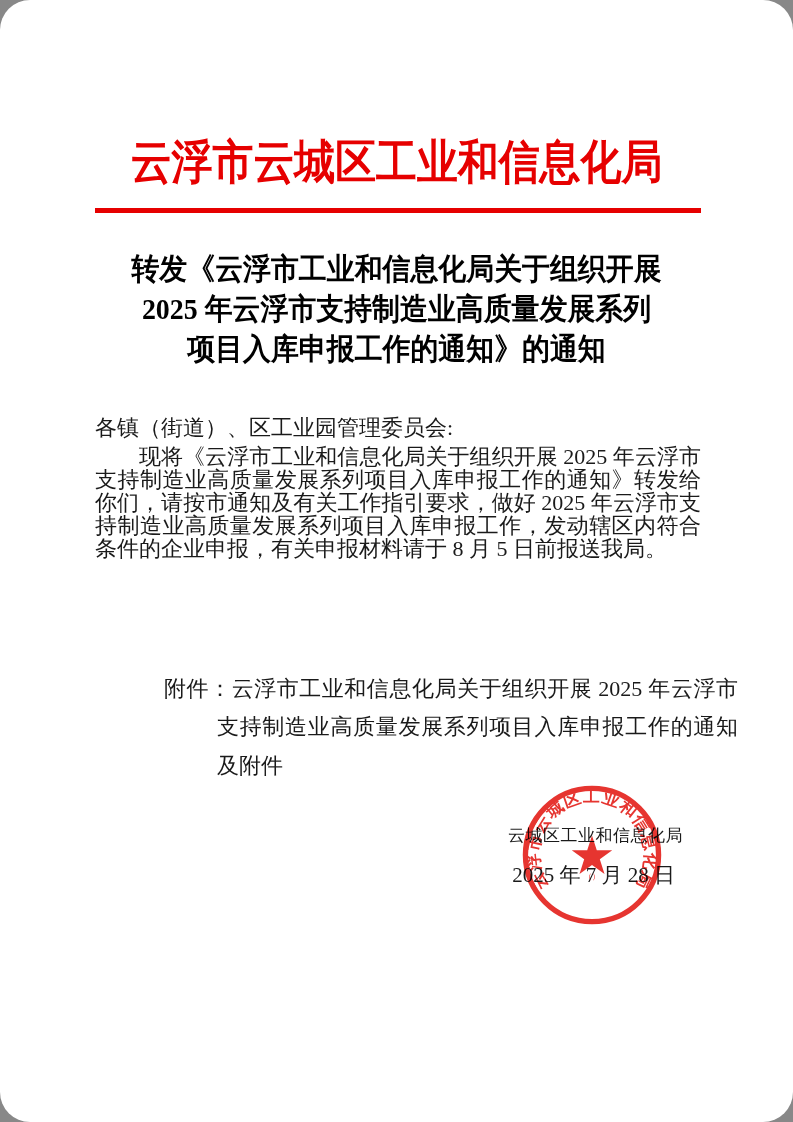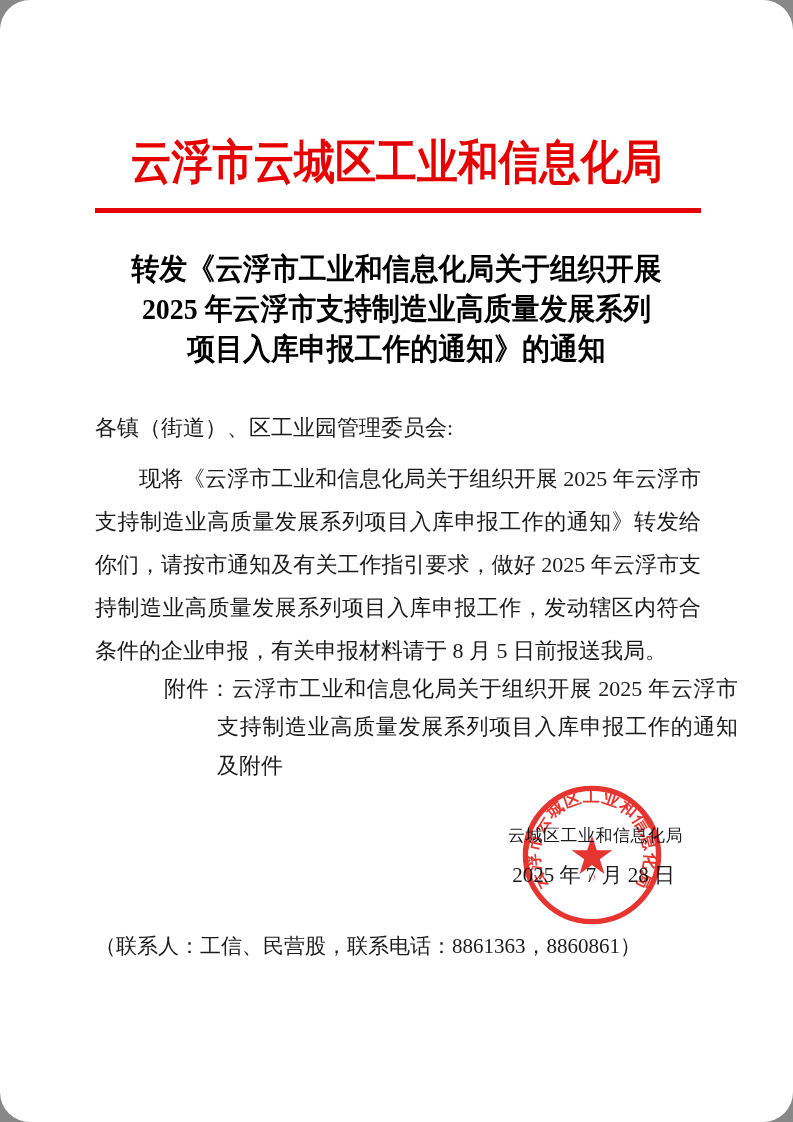--- a/index.html
+++ b/index.html
@@ -46,24 +46,23 @@
     transform-origin:50% 50%;
     color:#000;
   }
   
   .salutation{
     position:absolute;top:414px;left:95px;width:620px;
     font-size:22px;line-height:28px;
   }
   .body-paragraph{
     position:absolute;top:445px;left:95px;width:606px;
-    font-size:22px;line-height:43px;
+    font-size:22px;line-height:23px;
     text-align:justify;
     text-indent:44px;
-    margin-top:12px;
   }
   .attachment{
     position:absolute;top:670px;left:127px;width:574px;
     font-size:22px;line-height:38.4px;
     text-align:justify;
     padding-left:53px;text-indent:-53px;
     box-sizing:border-box;
     margin-left:37px;
   }
   .attachment .att-label{white-space:nowrap;}
@@ -124,15 +123,14 @@
       </defs>
       <circle cx="80" cy="80" r="75" fill="none" style="stroke:var(--seal_red)" stroke-width="6"></circle>
       <polygon style="fill:var(--seal_red)" points="80,58 85.4,74.6 102.8,74.6 88.8,84.8 94.1,101.4 80,91.2 65.9,101.4 71.2,84.8 57.2,74.6 74.6,74.6"></polygon>
       <text font-size="19" style="fill:var(--seal_red)" font-family="Liberation Serif, DejaVu Serif, serif" font-weight="bold" letter-spacing="1.2">
         <textPath href="#sealArc" startOffset="50%" text-anchor="middle">云浮市云城区工业和信息化局</textPath>
       </text>
       <text x="80" y="107" font-size="9" text-anchor="middle" style="fill:var(--seal_red)">（）</text>
     </svg>
   </div>
 
-  <div class="contact-line">（联系人：工信、民营股，联系电话：8861363，8860861）</div>
 
 </div>
 
 </body></html>

